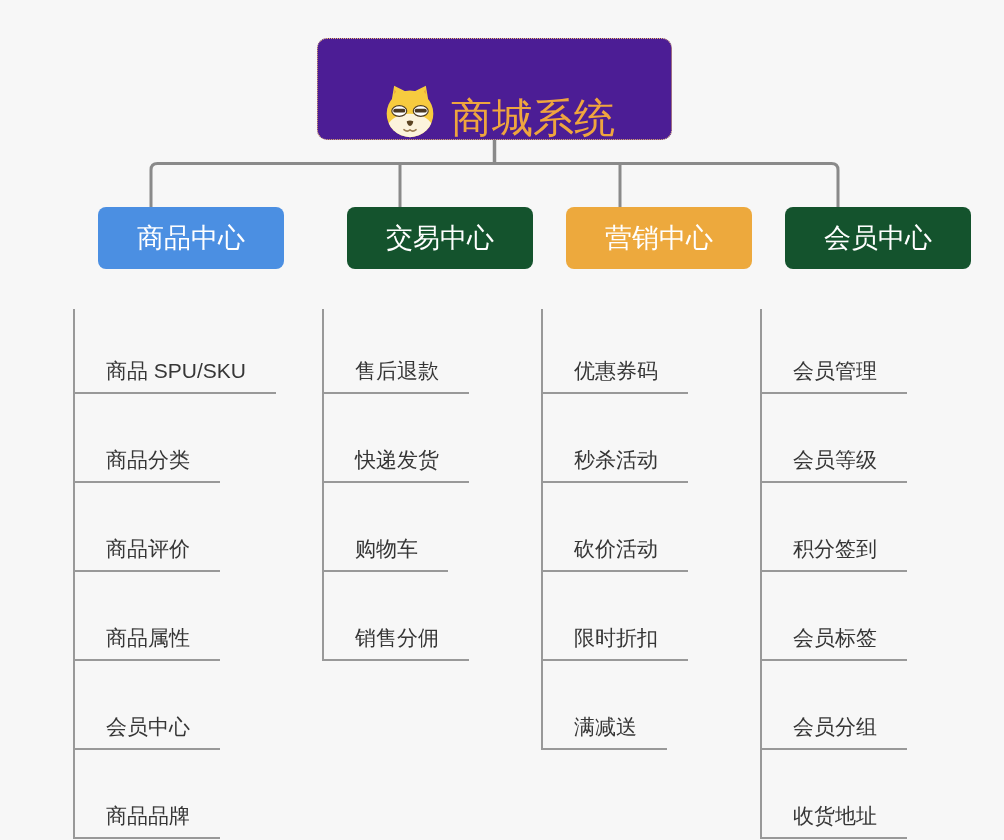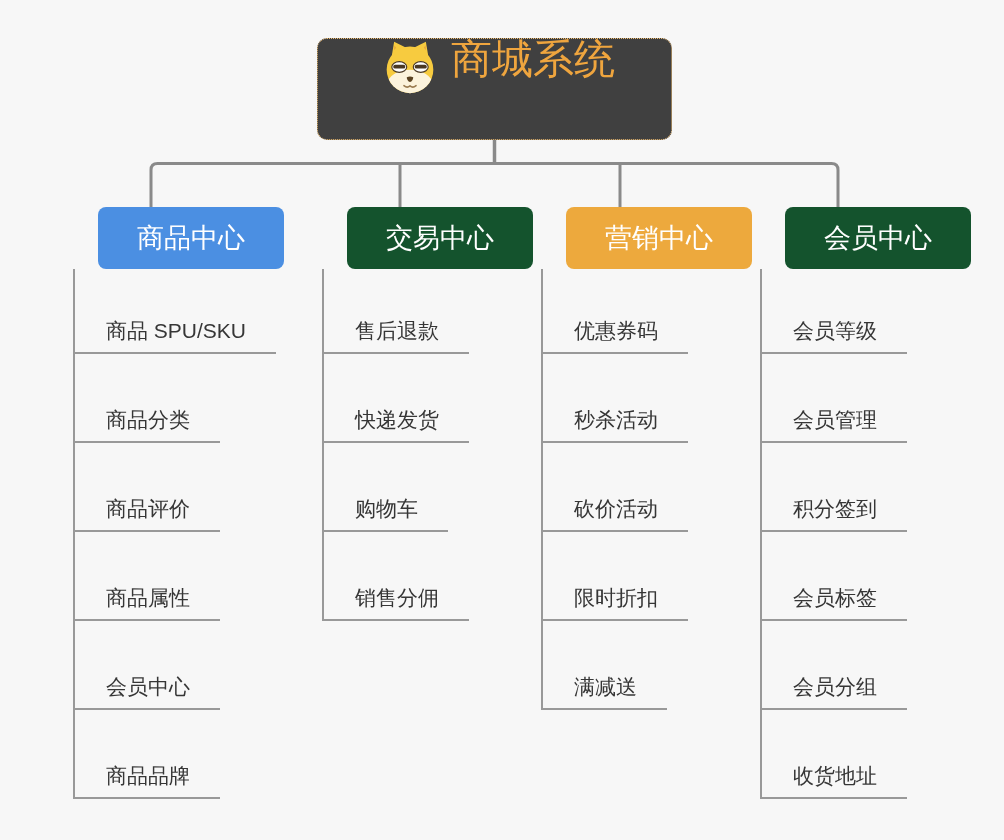--- a/index.html
+++ b/index.html
@@ -20,25 +20,25 @@
     position: absolute;
     left: 0; top: 0;
     width: 1004px; height: 840px;
     pointer-events: none;
   }
   
   .root-node {
     position: absolute;
     left: 317px; top: 38px;
     width: 355px; height: 102px;
-    background: #404040;
+    background: #4c1d95;
     border: 1px dotted #f0be72;
     border-radius: 10px;
     display: flex;
-    align-items: flex-start;
+    align-items: flex-end;
     justify-content: center;
     gap: 13px;
     padding-left: 8px;
   }
   .root-title {
     font-size: 41px;
     line-height: 1;
     color: #efa53e;
     white-space: nowrap;
   }
@@ -67,21 +67,21 @@
     position: absolute;
     left: 0; top: 0;
     width: 2px; height: 100%;
     background: #999999;
   }
   .child {
     height: 89px;
     display: flex;
     align-items: flex-end;
   }
-  .child:first-child { height: 85px; }
+  .child:first-child { height: 85px; margin-top: 40px; }
   .child-label {
     display: inline-block;
     font-size: 21px;
     color: #363636;
     padding: 0 30px 9px 33px;
     border-bottom: 2px solid #999999;
     white-space: nowrap;
     line-height: 1.2;
   }
 </style>
@@ -196,25 +196,25 @@
   <li class="child">
     <span class="child-label">满减送</span>
   </li>
 </ul>
   </div>
 
   <div class="column" style="left: 745px;">
     <div class="branch-box" style="background: #14532d;">会员中心</div>
     <ul class="children">
   <li class="child">
+    <span class="child-label">会员管理</span>
+  </li>
+
+  <li class="child">
     <span class="child-label">会员等级</span>
-  </li>
-
-  <li class="child">
-    <span class="child-label">会员管理</span>
   </li>
 
   <li class="child">
     <span class="child-label">积分签到</span>
   </li>
 
   <li class="child">
     <span class="child-label">会员标签</span>
   </li>
 

